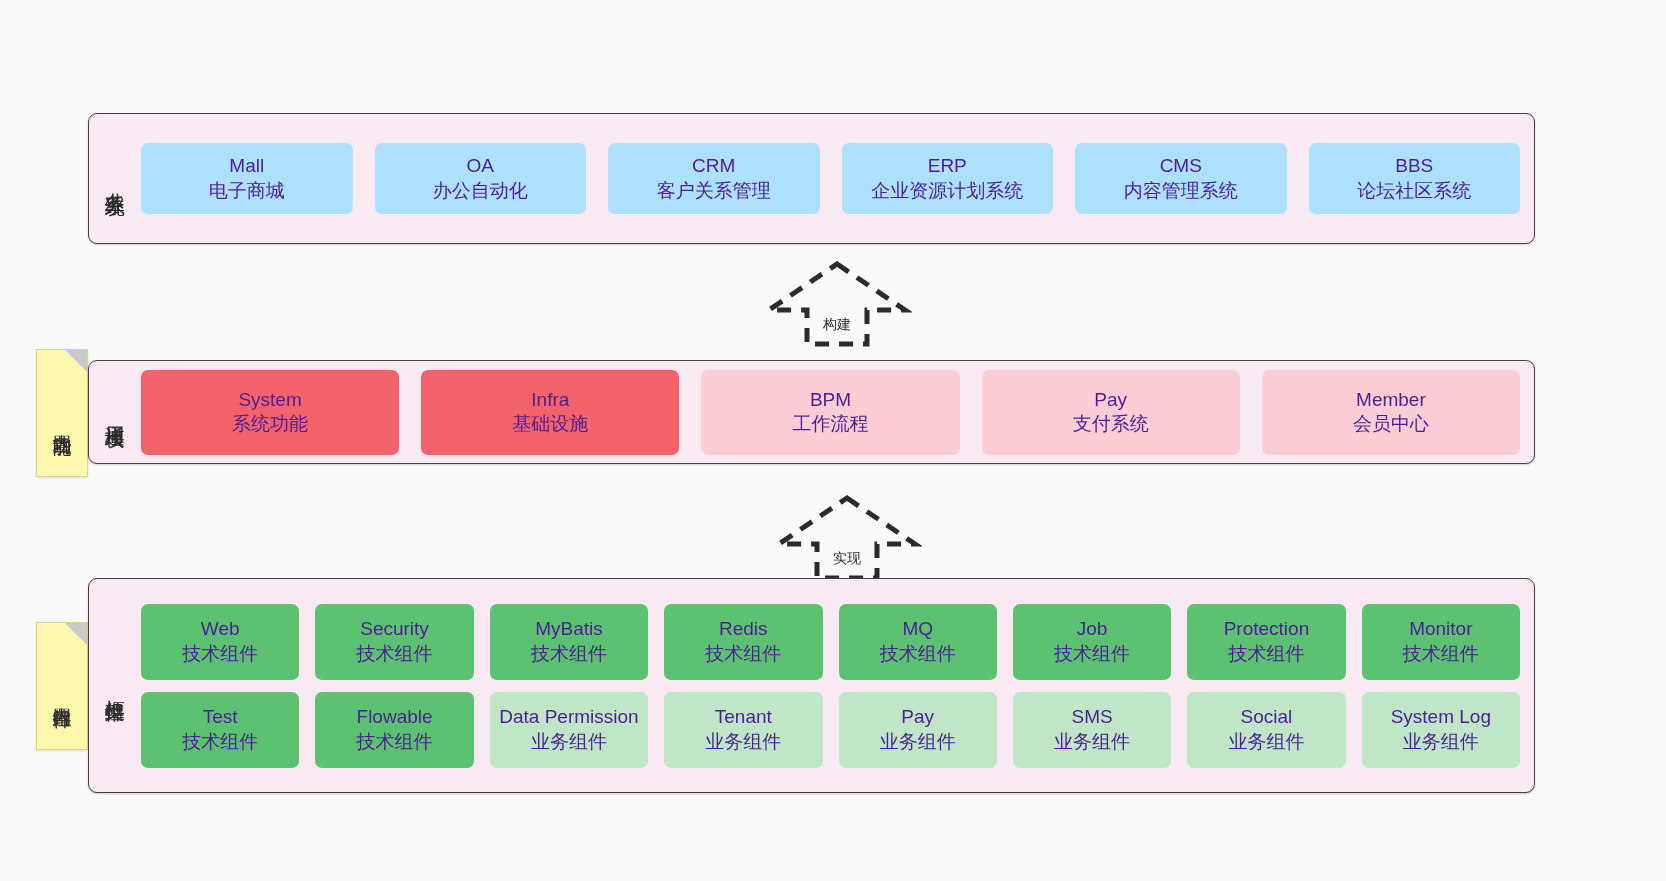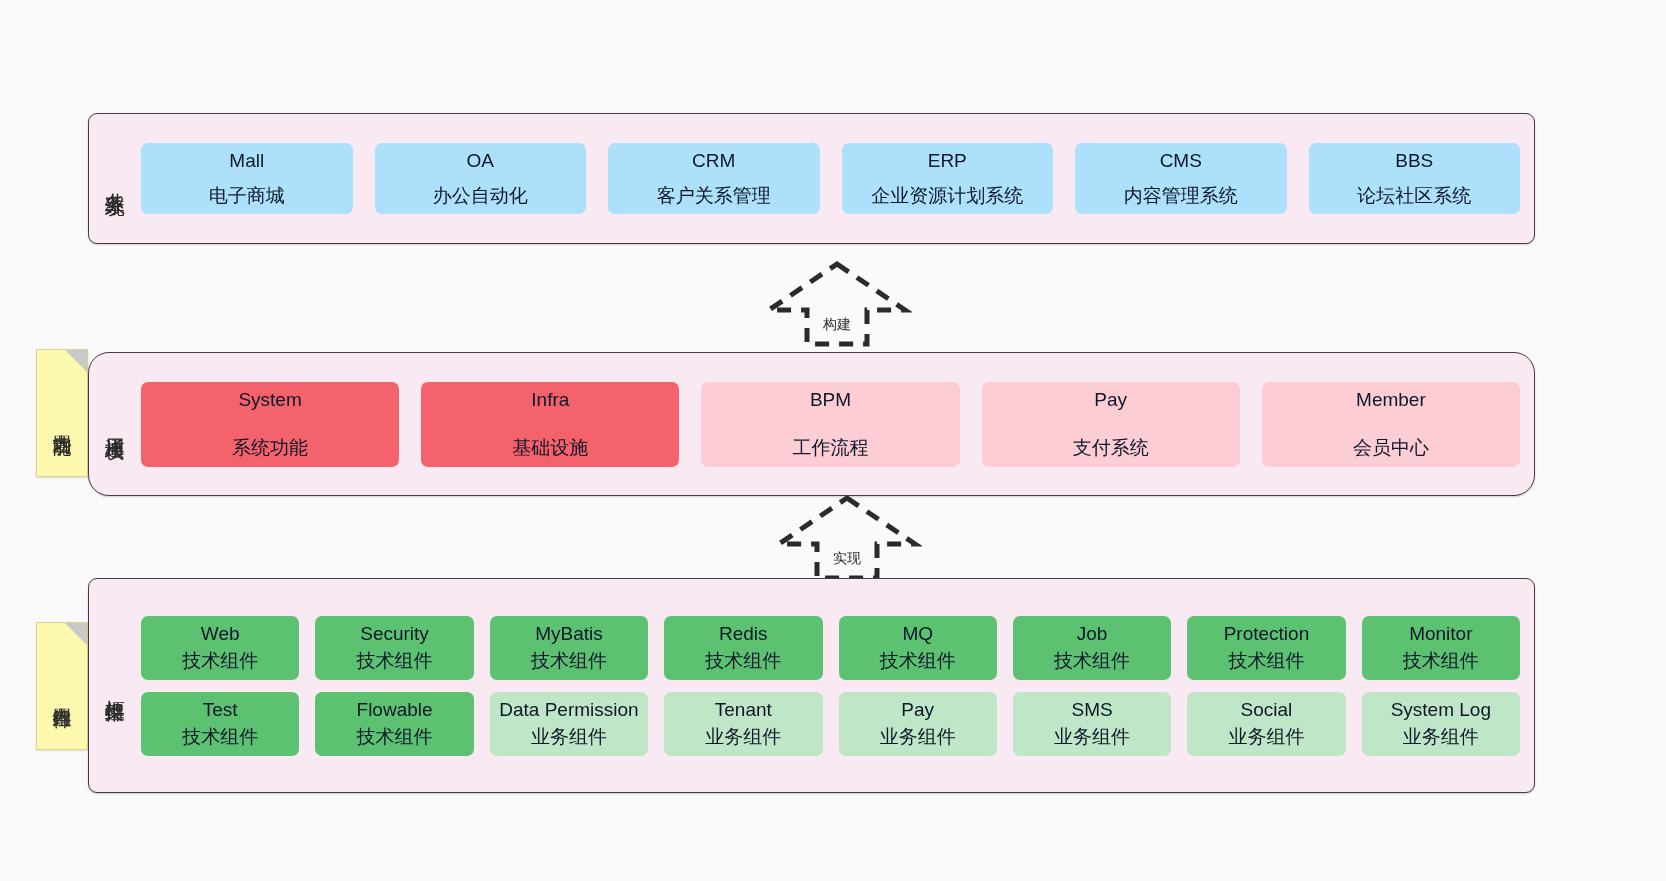--- a/index.html
+++ b/index.html
@@ -63,25 +63,25 @@
     gap: 22px;
     align-items: stretch;
   }
 
   .card {
     flex: 1 1 0;
     border-radius: 7px;
     display: flex;
     flex-direction: column;
     align-items: center;
-    justify-content: space-between;
+    justify-content: center;
     text-align: center;
     font-size: 19px;
     line-height: 1.28;
-    color: #0f172a;
+    color: #4c1d95;
     box-sizing: border-box;
     padding: 6px 4px;
     min-width: 0;
   }
   .card .t1 { display: block; }
   .card .t2 { display: block; }
 
   
   .c-blue      { background: #ace0fb; }
   .c-red       { background: #f4626c; }
@@ -94,36 +94,35 @@
     left: 88px;
     top: 113px;
     width: 1447px;
     height: 131px;
   }
   #layer-business .card { height: 71px; }
 
   
   #layer-modules {
     left: 88px;
-    top: 352px;
+    top: 360px;
     width: 1447px;
-    height: 144px;
-    border-radius: 21px;
+    height: 104px;
   }
   #layer-modules .card { height: 85px; }
 
   
   #layer-framework {
     left: 88px;
     top: 578px;
     width: 1447px;
     height: 215px;
   }
   #layer-framework .cards { gap: 12px; }
-  #layer-framework .card { height: 64px; }
+  #layer-framework .card { height: 76px; }
   #layer-framework .card-row { gap: 16px; }
 
   
   .note {
     position: absolute;
     background: #fcf8ad;
     border: 1px solid #d9d48e;
     box-sizing: border-box;
     display: flex;
     align-items: center;

